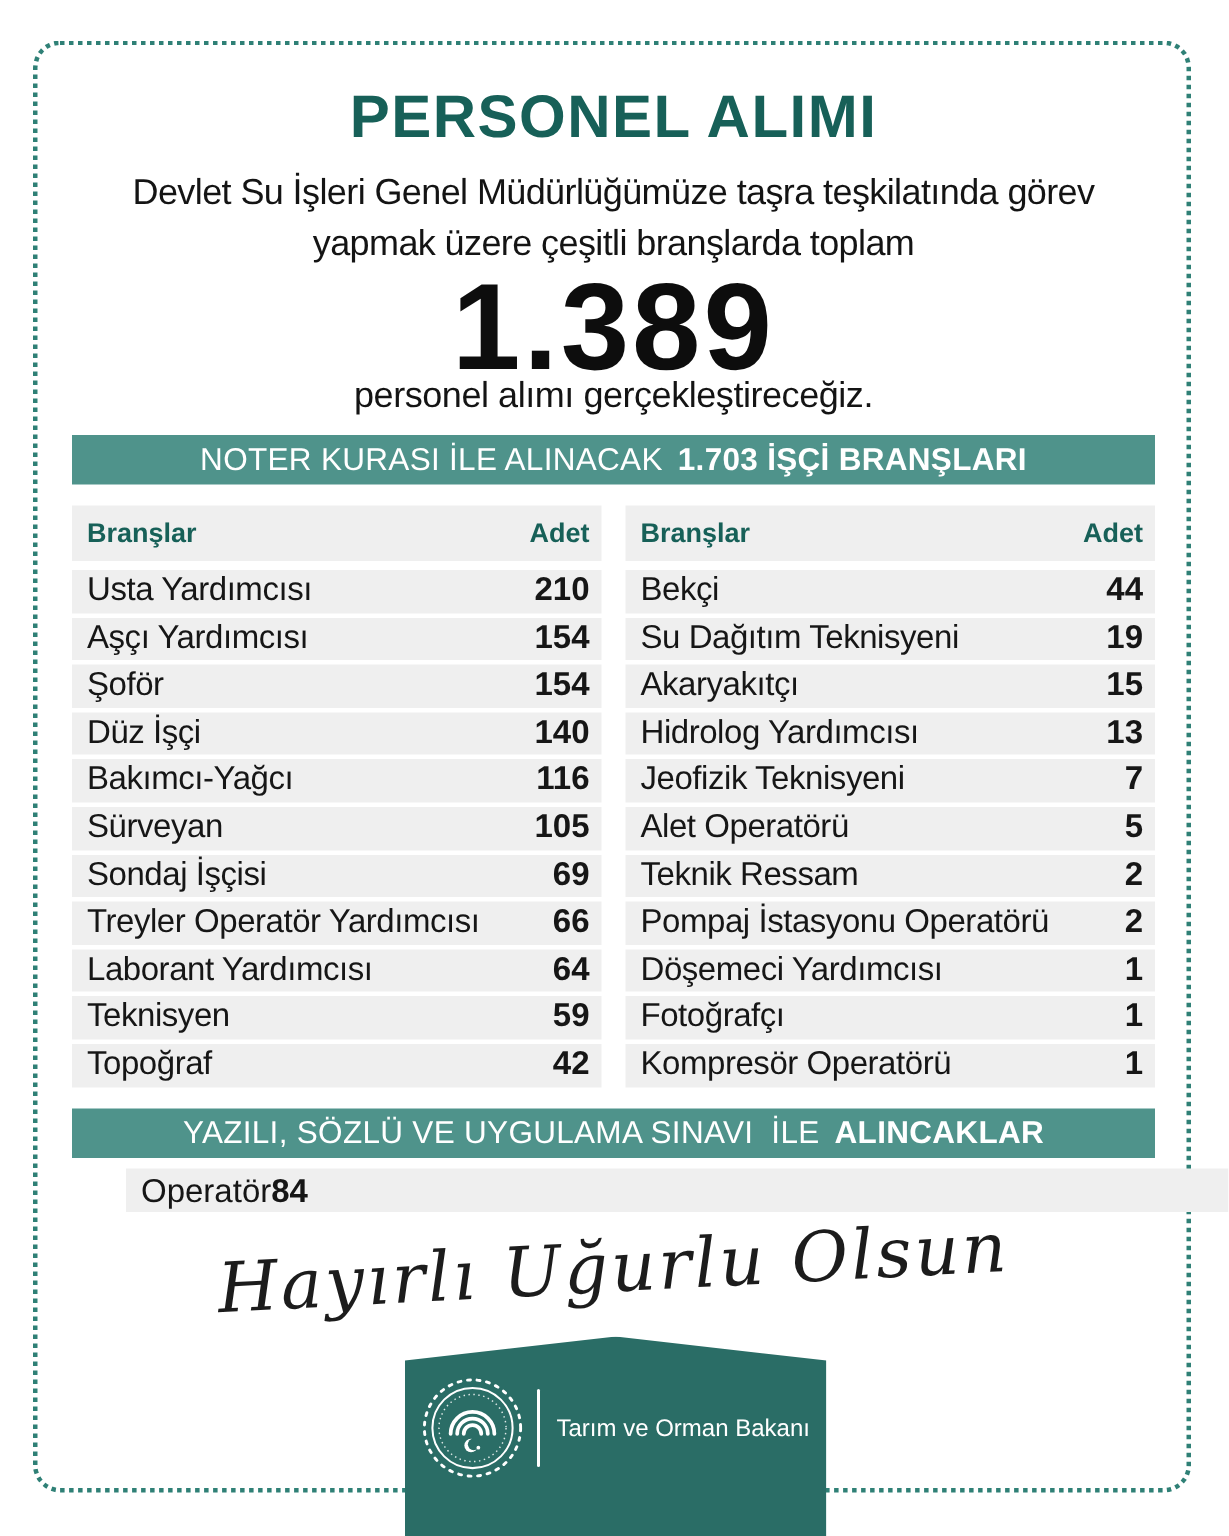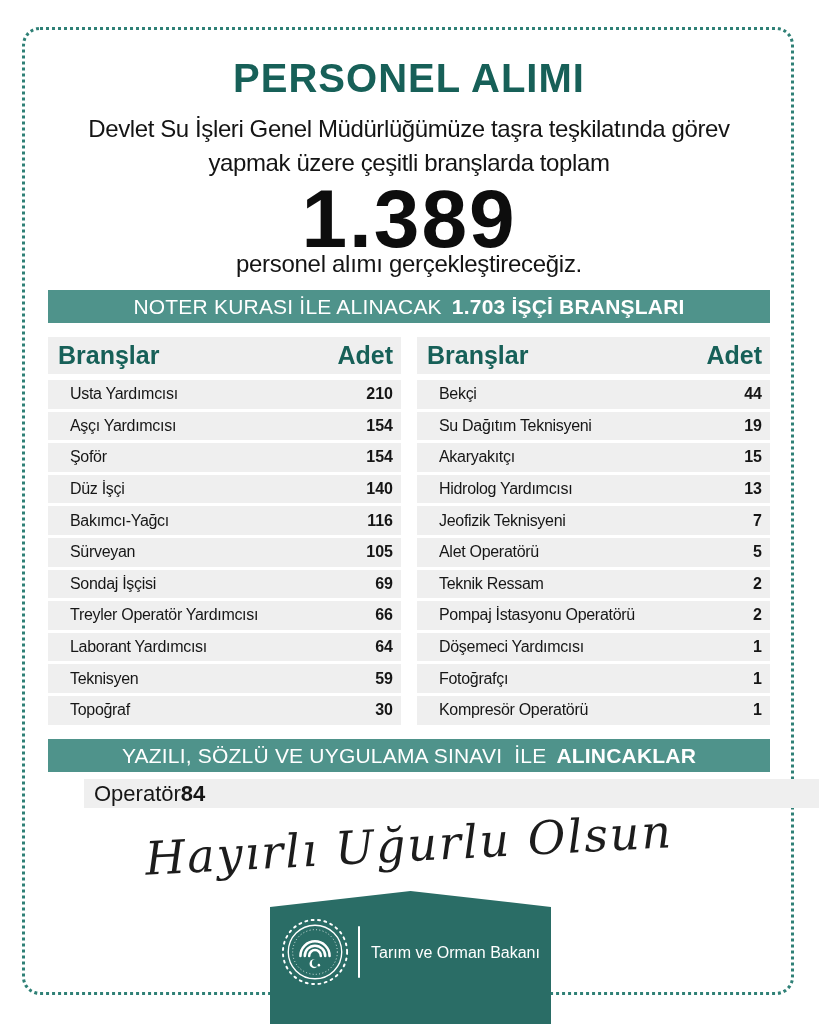--- a/index.html
+++ b/index.html
@@ -68,33 +68,33 @@
   .band .band-bold { font-weight: 800; margin-left: 10px; }
   .band-lottery { top: 290px; }
   .band-exam { top: 739px; }
 
   .col-headers { position: absolute; top: 337px; left: 0; width: 722px; display: flex; gap: 16px; }
   .col-header {
     flex: 1; height: 37px;
     background: var(--colors-row_bg, #efefef);
     display: flex; align-items: center; justify-content: space-between;
     padding: 0 8px 0 10px;
-    font-size: 25px; font-weight: 800;
+    font-size: 18px; font-weight: 800;
     color: var(--colors-heading, #176058);
   }
 
   .tables { position: absolute; top: 380px; left: 0; width: 722px; display: flex; gap: 16px; }
   .ttable { flex: 1; display: flex; flex-direction: column; gap: 3px; }
 
   .trow {
     height: 28.6px;
     background: var(--colors-row_bg, #efefef);
-    display: flex; align-items: center; justify-content: space-between;
-    padding: 0 8px 0 22px;
-    font-size: 16px; letter-spacing: -0.3px;
+    display: flex; justify-content: space-between;
+    padding: 0 8px 0 10px;
+    font-size: 22px; letter-spacing: -0.3px;
     color: #161616;
     white-space: nowrap;
   }
   .trow .tcount { font-weight: 800; letter-spacing: 0; }
 
   .exam-row {
     position: absolute; top: 779px; left: 0; width: 798px; height: 29px;
     background: var(--colors-row_bg, #efefef);
     display: flex; align-items: center; justify-content: flex-start;
     padding: 0 8px 0 10px;
@@ -210,21 +210,21 @@
         <div class="trow">
             <span class="tname">Laborant Yardımcısı</span>
             <span class="tcount">64</span>
           </div>
         <div class="trow">
             <span class="tname">Teknisyen</span>
             <span class="tcount">59</span>
           </div>
         <div class="trow">
             <span class="tname">Topoğraf</span>
-            <span class="tcount">30</span>
+            <span class="tcount">42</span>
           </div>
       </div>
       <div class="ttable">
         <div class="trow">
             <span class="tname">Bekçi</span>
             <span class="tcount">44</span>
           </div>
         <div class="trow">
             <span class="tname">Su Dağıtım Teknisyeni</span>
             <span class="tcount">19</span>

